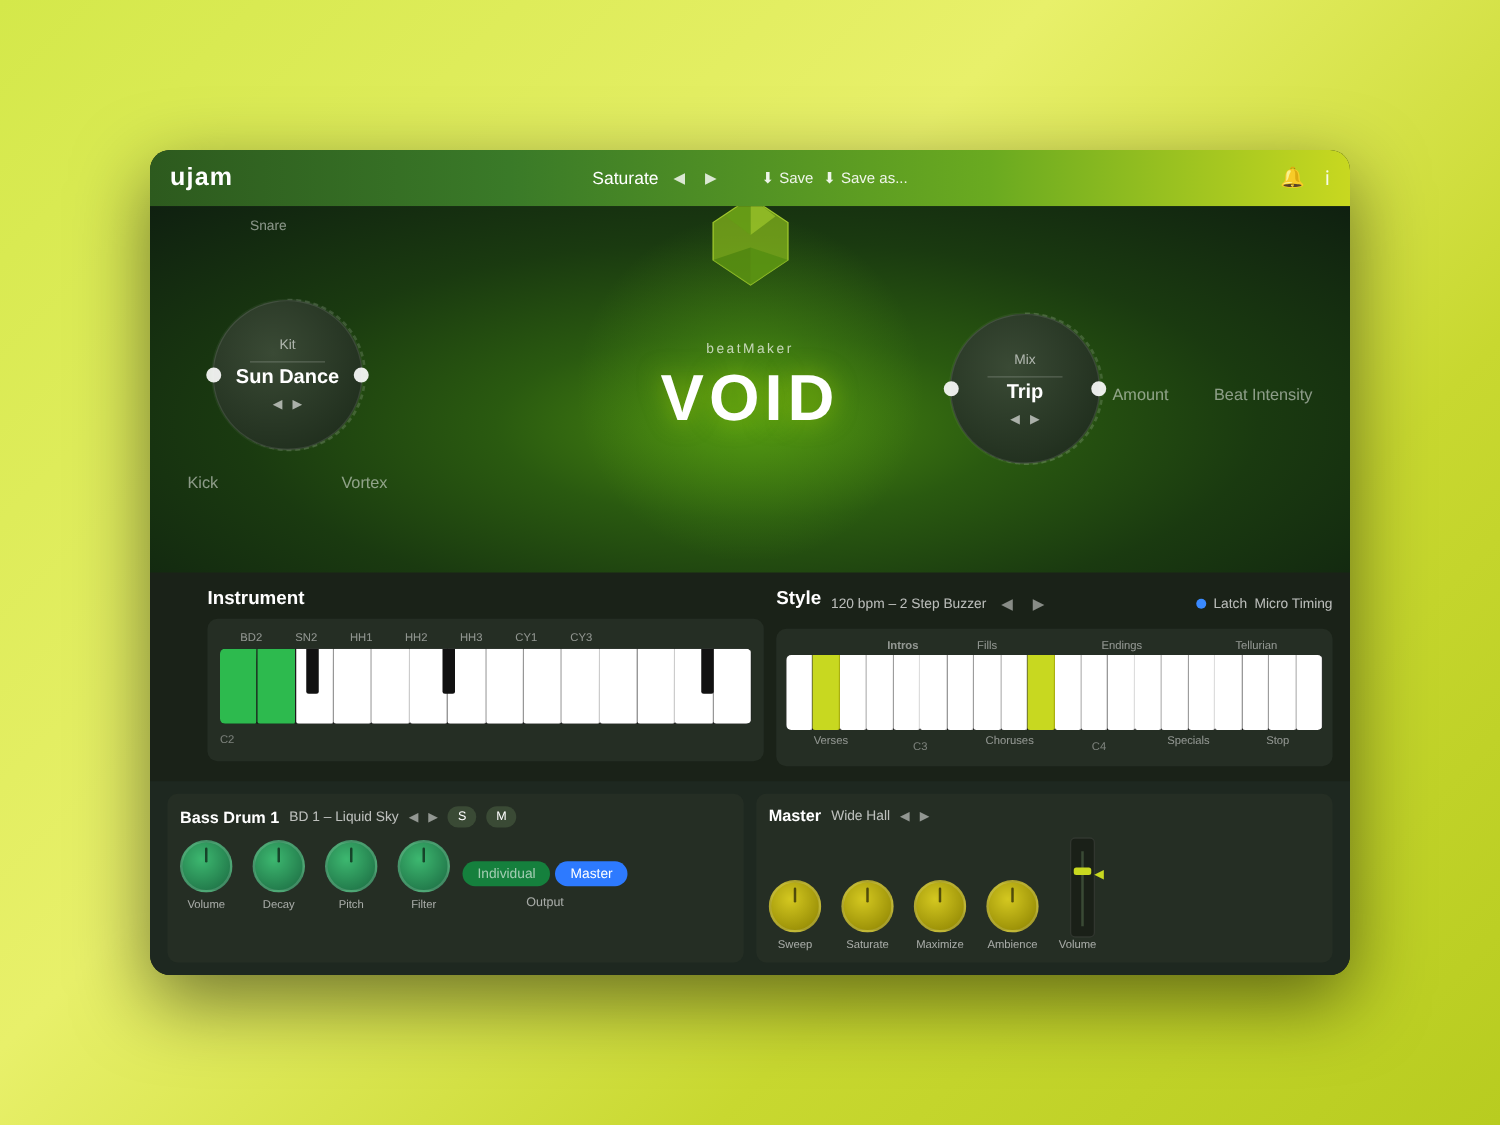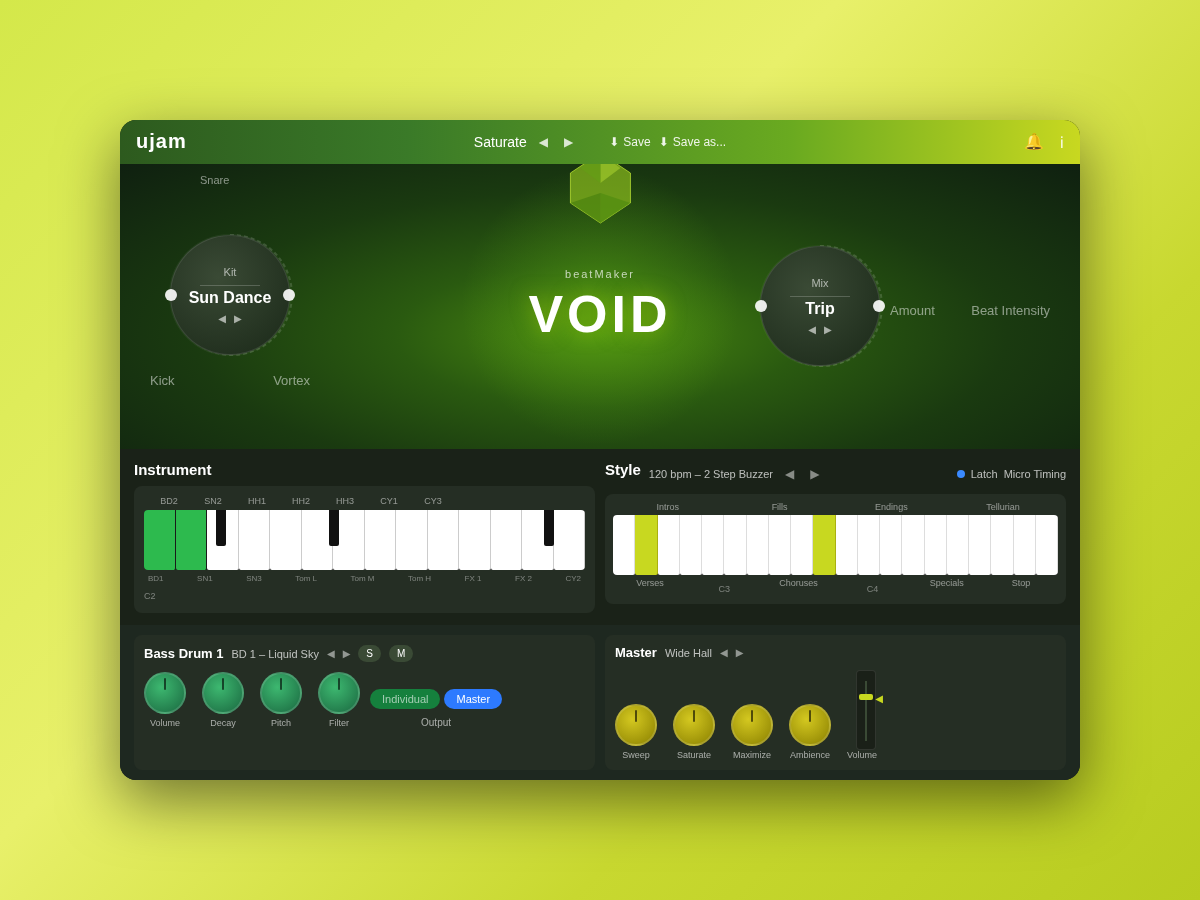--- a/index.html
+++ b/index.html
@@ -92,21 +92,21 @@
     .knob-dot-left { left: -6px; top: 50%; transform: translateY(-50%); }
     .knob-dot-right { right: -6px; top: 50%; transform: translateY(-50%); }
     .knob-sublabels {
       display: flex; justify-content: space-between; width: 160px; margin-top: 8px;
     }
     .knob-sublabel { color: rgba(255,255,255,0.5); font-size: 13px; }
 
     
     .knob-section-right { display: flex; flex-direction: row; align-items: center; z-index: 3; }
     .panels-row {
-      display: flex; flex: 1; padding: 12px 14px; gap: 10px;
+      display: flex; flex: 1; padding: 12px 14px; gap: 10px; margin-left: 32px;
     }
     .panel-left { flex: 1; }
     .panel-right { flex: 1; }
     .panel-title { color: white; font-size: 15px; font-weight: bold; margin-bottom: 8px; }
 
     
     .instrument-panel {
       background: #252e24; border-radius: 8px; padding: 10px;
     }
     .drum-labels {
@@ -364,31 +364,20 @@
             <div style="flex:0.3;"></div>
             <div style="flex:0.7;"></div>
             <div style="width:10px; height:36px; background:#111; border-radius:0 0 2px 2px; z-index:2;"></div>
             <div style="flex:0.3;"></div>
             <div style="flex:1;"></div>
             <div style="flex:0.7;"></div>
             <div style="width:10px; height:36px; background:#111; border-radius:0 0 2px 2px; z-index:2;"></div>
             <div style="flex:0.3;"></div>
           </div>
         </div>
-        <div class="key-row-labels">
-          <span class="key-row-label">BD1</span>
-          <span class="key-row-label">SN1</span>
-          <span class="key-row-label">SN3</span>
-          <span class="key-row-label">Tom L</span>
-          <span class="key-row-label">Tom M</span>
-          <span class="key-row-label">Tom H</span>
-          <span class="key-row-label">FX 1</span>
-          <span class="key-row-label">FX 2</span>
-          <span class="key-row-label">CY2</span>
-        </div>
         <div style="text-align:left; padding-right:4px;">
           <span class="c-label">C2</span>
         </div>
       </div>
     </div>
 
     <div class="panel-right">
       <div class="style-header">
         <span class="panel-title">Style</span>
         <span class="bpm-info">120 bpm – 2 Step Buzzer</span>
@@ -396,21 +385,21 @@
         <span class="nav-arrow" style="color:rgba(255,255,255,0.6);">▶</span>
         <span style="margin-left:auto; display:flex; align-items:center; gap:6px;">
           <span class="latch-dot"></span>
           <span class="latch-label">Latch</span>
           <span class="micro-timing">Micro Timing</span>
         </span>
       </div>
 
       <div style="background:#252e24; border-radius:8px; padding:8px;">
         <div style="display:flex; gap:2px; margin-bottom:3px;">
-          <div style="flex:1; color:rgba(255,255,255,0.5); font-size:9px; text-align:center;">Intros</div>
+          <div style="flex:1; color:rgba(255,255,255,0.5); font-size:9px; text-align:right;font-weight:bold;">Intros</div>
           <div style="flex:1; color:rgba(255,255,255,0.5); font-size:9px; text-align:center;">Fills</div>
           <div style="flex:1; color:rgba(255,255,255,0.5); font-size:9px; text-align:center;">Endings</div>
           <div style="flex:1; color:rgba(255,255,255,0.5); font-size:9px; text-align:center;">Tellurian</div>
         </div>
 
         <div style="display:flex; height:60px; background:#1a1a1a; border-radius:4px; overflow:hidden; position:relative;">
           <div style="display:flex; flex:1;">
 
             <div style="flex:1; background:white; border-right:1px solid #ddd; border-radius:0 0 2px 2px;"></div>
             <div style="flex:1; background:#c8d820; border-right:1px solid #aab010; border-radius:0 0 2px 2px;"></div>

